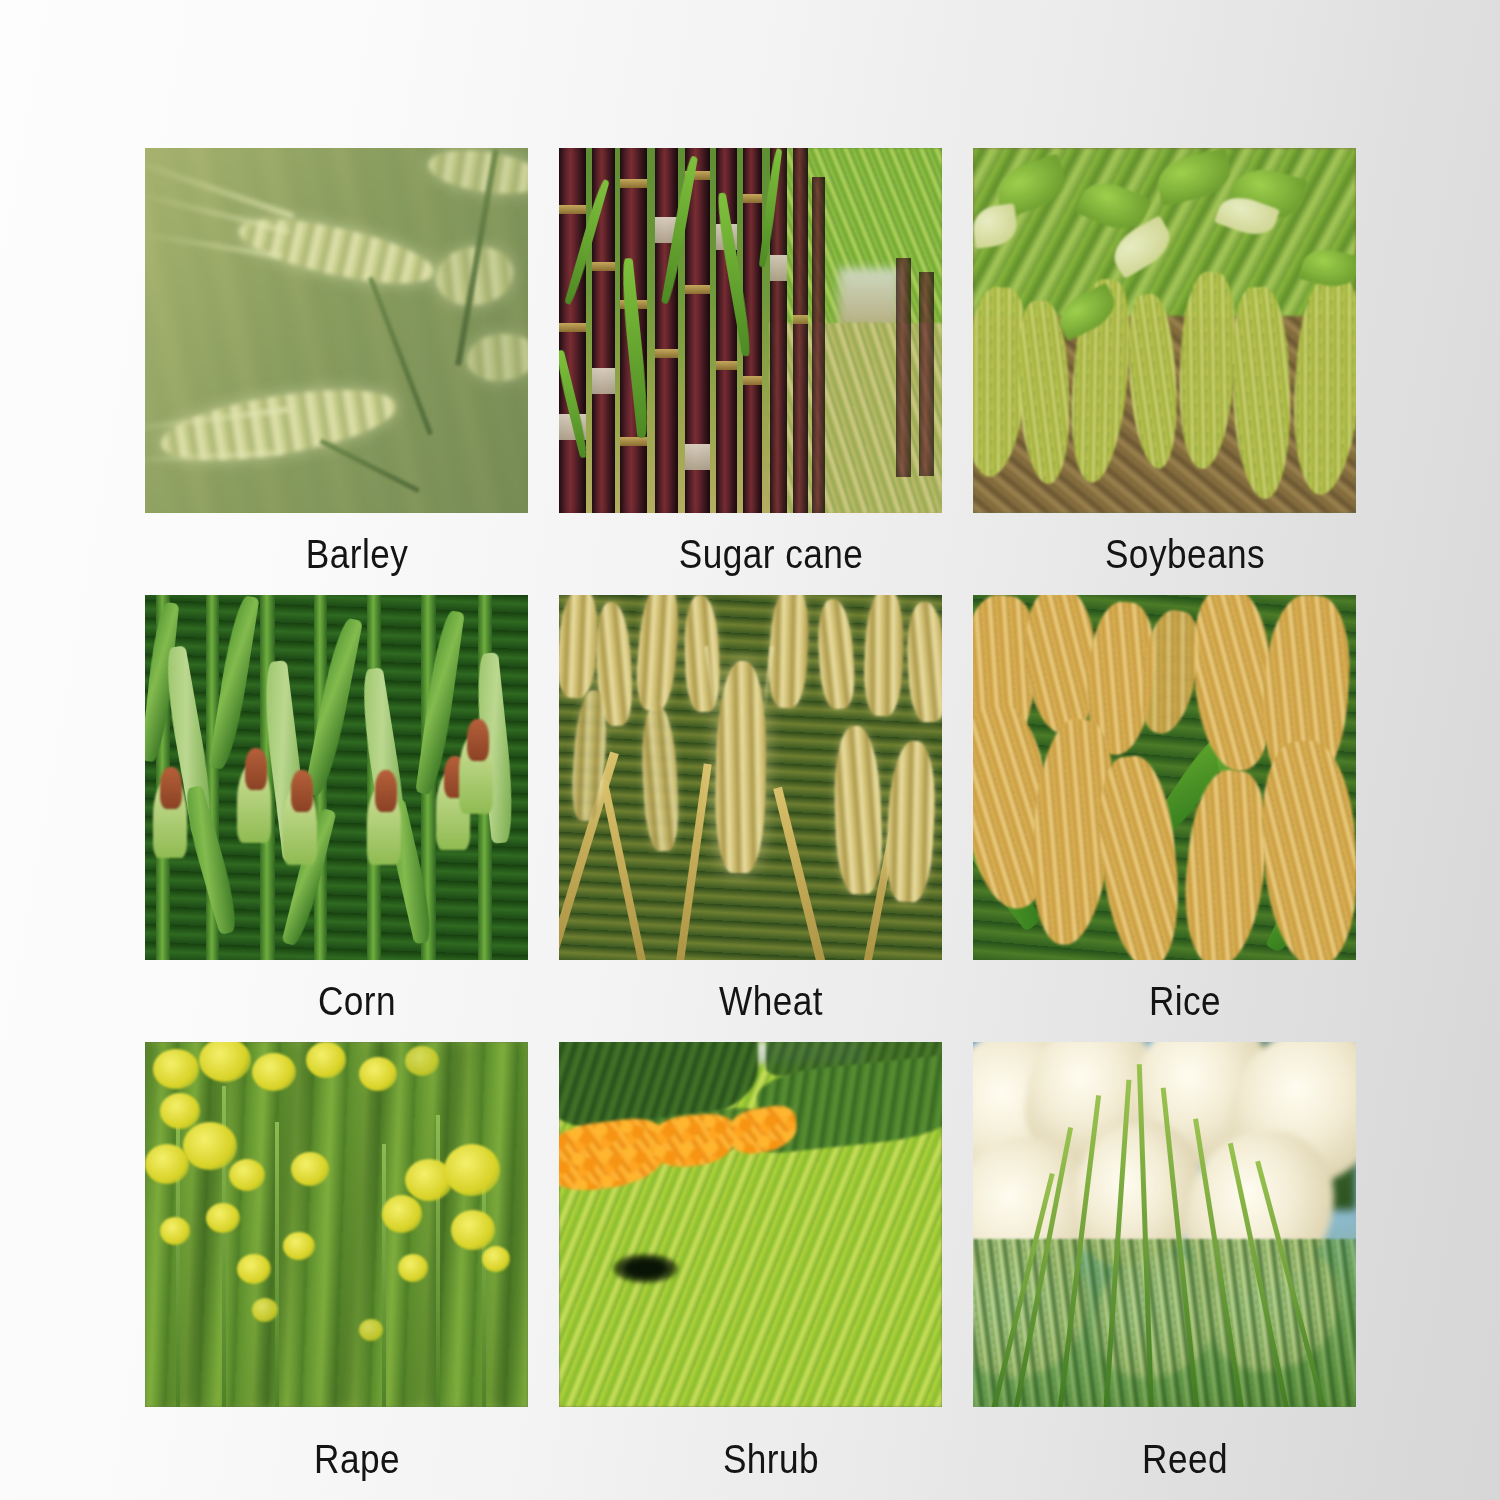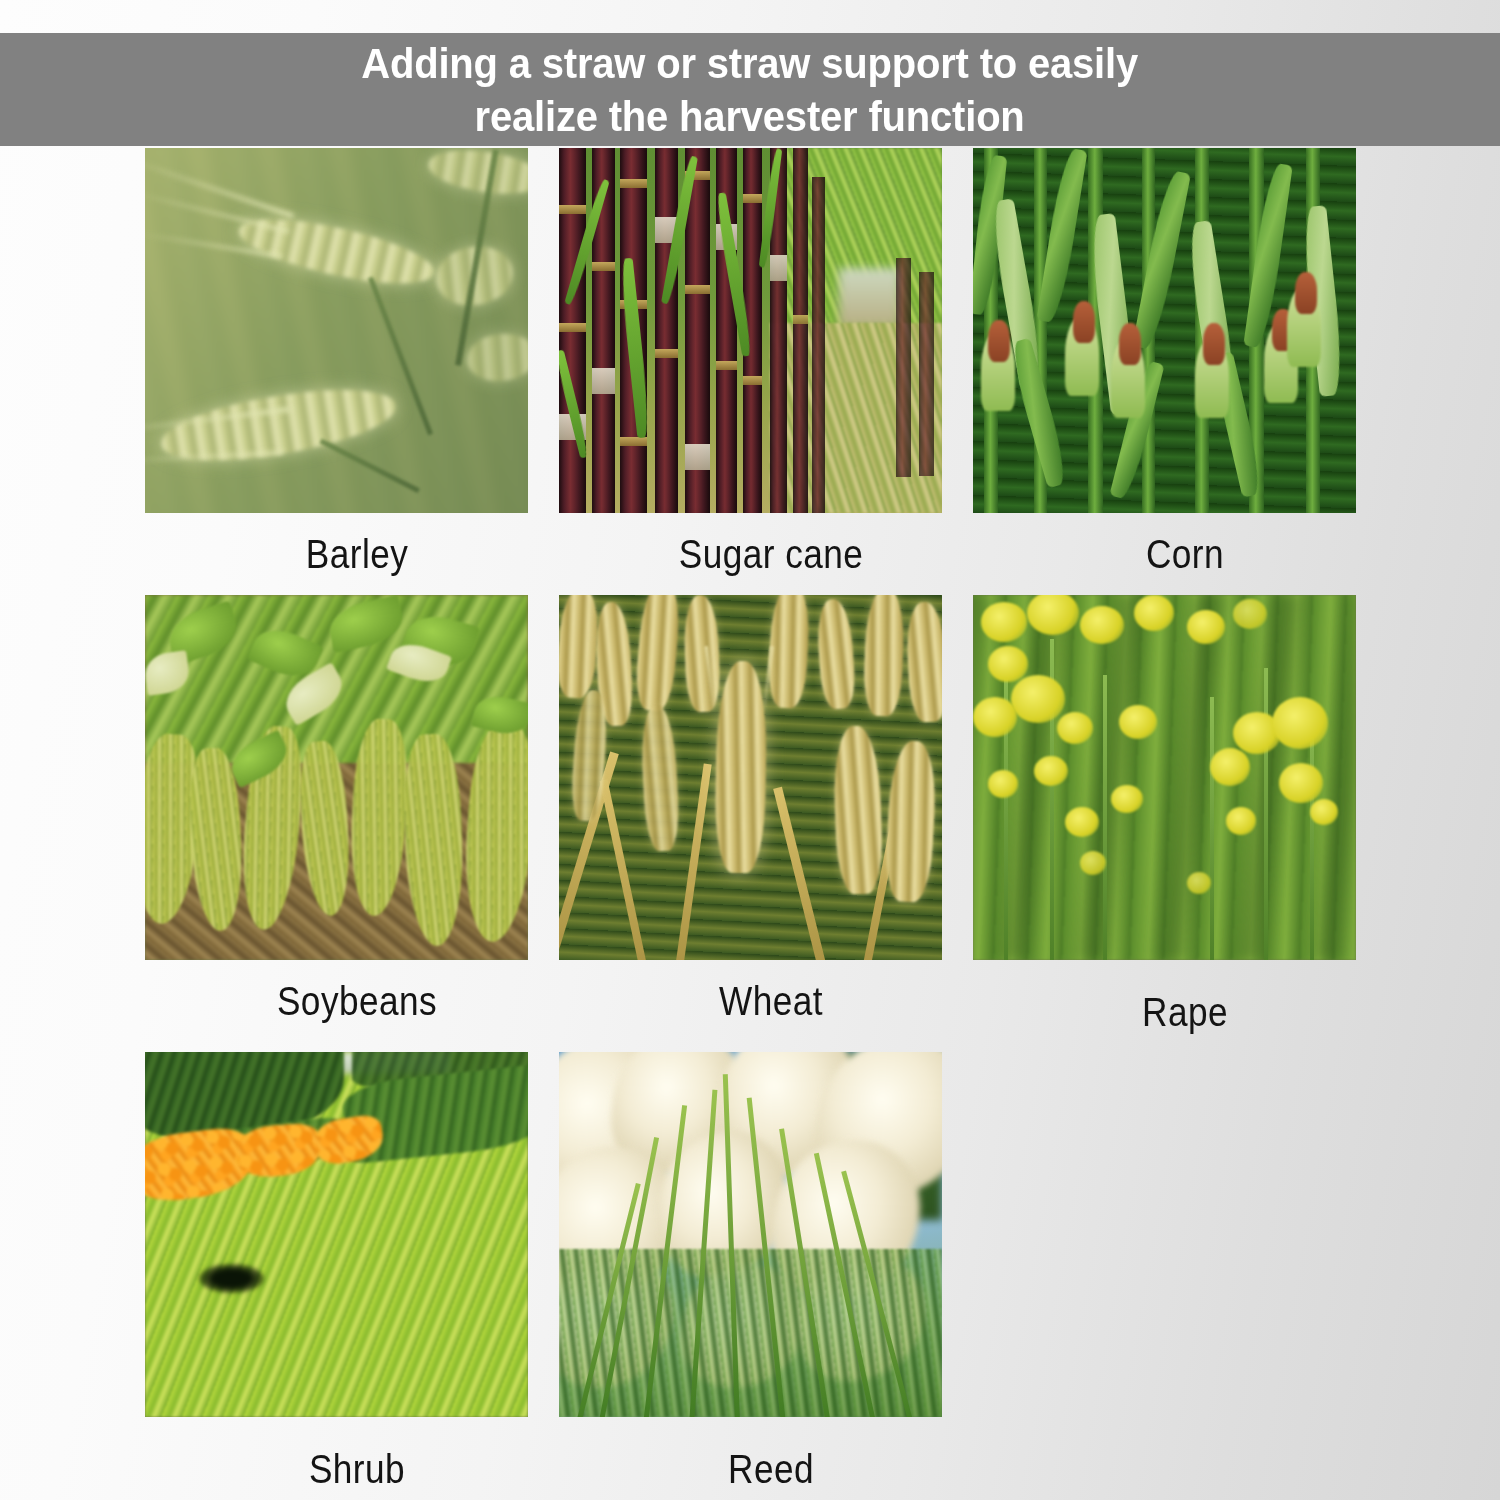--- a/index.html
+++ b/index.html
@@ -366,24 +366,20 @@
     position: absolute;
     background: linear-gradient(180deg, #dfe8da, #b9c9a9);
     filter: blur(3px);
   }
 </style>
 </head>
 <body>
 
 <div id="page">
 
-  <div id="banner">
-    <div id="banner-text">Adding a straw or straw support to easily
-realize the harvester function</div>
-  </div>
 
   <div id="grid">
 
     <div class="cell">
       <div class="thumb">
         <div class="layer barley-bg"></div>
         <div class="barley-ear" style="left:24%;top:22%;width:52%;height:13%;transform:rotate(13deg);"></div>
         <div class="barley-awn" style="left:-6%;top:10%;width:46%;height:5px;transform:rotate(19deg);"></div>
         <div class="barley-awn" style="left:-4%;top:17%;width:42%;height:4px;transform:rotate(14deg);"></div>
         <div class="barley-awn" style="left:-2%;top:26%;width:38%;height:4px;transform:rotate(9deg);"></div>
@@ -449,59 +445,20 @@
         <div class="cane-stalk" style="left:94%;width:4%;opacity:.7;top:34%;height:56%;"></div>
 
         <div class="cane-leaf" style="left:6%;top:8%;width:10px;height:130px;transform:rotate(16deg);"></div>
         <div class="cane-leaf" style="left:18%;top:30%;width:14px;height:180px;transform:rotate(-6deg);"></div>
         <div class="cane-leaf" style="left:30%;top:2%;width:11px;height:150px;transform:rotate(10deg);"></div>
         <div class="cane-leaf" style="left:44%;top:12%;width:12px;height:165px;transform:rotate(-10deg);"></div>
         <div class="cane-leaf" style="left:54%;top:0%;width:9px;height:120px;transform:rotate(7deg);"></div>
         <div class="cane-leaf" style="left:2%;top:55%;width:10px;height:110px;transform:rotate(-14deg);"></div>
       </div>
       <div class="caption">Sugar cane</div>
-    </div>
-
-    <div class="cell">
-      <div class="thumb">
-        <div class="layer corn-bg"></div>
-        <div class="corn-stalk" style="left:3%;width:14px;"></div>
-        <div class="corn-stalk" style="left:16%;width:13px;"></div>
-        <div class="corn-stalk" style="left:30%;width:15px;"></div>
-        <div class="corn-stalk" style="left:44%;width:13px;"></div>
-        <div class="corn-stalk" style="left:58%;width:14px;"></div>
-        <div class="corn-stalk" style="left:72%;width:15px;"></div>
-        <div class="corn-stalk" style="left:87%;width:14px;"></div>
-
-        <div class="corn-leaf" style="left:1%;top:2%;width:22px;height:160px;transform:rotate(6deg);"></div>
-        <div class="corn-leaf pale" style="left:8%;top:14%;width:26px;height:190px;transform:rotate(-10deg);"></div>
-        <div class="corn-leaf" style="left:20%;top:0%;width:24px;height:175px;transform:rotate(9deg);"></div>
-        <div class="corn-leaf pale" style="left:33%;top:18%;width:28px;height:200px;transform:rotate(-7deg);"></div>
-        <div class="corn-leaf" style="left:46%;top:6%;width:25px;height:180px;transform:rotate(11deg);"></div>
-        <div class="corn-leaf pale" style="left:59%;top:20%;width:27px;height:195px;transform:rotate(-9deg);"></div>
-        <div class="corn-leaf" style="left:74%;top:4%;width:24px;height:185px;transform:rotate(8deg);"></div>
-        <div class="corn-leaf pale" style="left:88%;top:16%;width:26px;height:190px;transform:rotate(-6deg);"></div>
-        <div class="corn-leaf" style="left:14%;top:52%;width:24px;height:150px;transform:rotate(-16deg);"></div>
-        <div class="corn-leaf" style="left:40%;top:58%;width:22px;height:140px;transform:rotate(14deg);"></div>
-        <div class="corn-leaf" style="left:66%;top:56%;width:23px;height:145px;transform:rotate(-13deg);"></div>
-
-        <div class="corn-husk" style="left:2%;top:50%;"></div>
-        <div class="corn-silk" style="left:4%;top:47%;"></div>
-        <div class="corn-husk" style="left:24%;top:46%;"></div>
-        <div class="corn-silk" style="left:26%;top:42%;"></div>
-        <div class="corn-husk" style="left:36%;top:52%;"></div>
-        <div class="corn-silk" style="left:38%;top:48%;"></div>
-        <div class="corn-husk" style="left:58%;top:52%;"></div>
-        <div class="corn-silk" style="left:60%;top:48%;"></div>
-        <div class="corn-husk" style="left:76%;top:48%;"></div>
-        <div class="corn-silk" style="left:78%;top:44%;"></div>
-        <div class="corn-husk" style="left:82%;top:38%;"></div>
-        <div class="corn-silk" style="left:84%;top:34%;"></div>
-      </div>
-      <div class="caption">Corn</div>
     </div>
 
     <div class="cell">
       <div class="thumb">
         <div class="layer soy-soil"></div>
         <div class="soy-canopy"></div>
         <div class="soy-pods" style="left:-2%;top:38%;width:16%;height:52%;transform:rotate(4deg);"></div>
         <div class="soy-pods" style="left:12%;top:42%;width:13%;height:50%;transform:rotate(-3deg);"></div>
         <div class="soy-pods" style="left:26%;top:36%;width:14%;height:56%;transform:rotate(5deg);"></div>
         <div class="soy-pods" style="left:41%;top:40%;width:12%;height:48%;transform:rotate(-4deg);"></div>
@@ -516,20 +473,59 @@
         <div class="soy-leaf pale" style="left:64%;top:14%;width:58px;height:34px;transform:rotate(20deg);"></div>
         <div class="soy-leaf pale" style="left:0%;top:16%;width:44px;height:40px;transform:rotate(-8deg);"></div>
         <div class="soy-leaf" style="left:22%;top:40%;width:60px;height:36px;transform:rotate(-26deg);"></div>
         <div class="soy-leaf" style="left:86%;top:28%;width:56px;height:36px;transform:rotate(14deg);"></div>
       </div>
       <div class="caption">Soybeans</div>
     </div>
 
     <div class="cell">
       <div class="thumb">
+        <div class="layer corn-bg"></div>
+        <div class="corn-stalk" style="left:3%;width:14px;"></div>
+        <div class="corn-stalk" style="left:16%;width:13px;"></div>
+        <div class="corn-stalk" style="left:30%;width:15px;"></div>
+        <div class="corn-stalk" style="left:44%;width:13px;"></div>
+        <div class="corn-stalk" style="left:58%;width:14px;"></div>
+        <div class="corn-stalk" style="left:72%;width:15px;"></div>
+        <div class="corn-stalk" style="left:87%;width:14px;"></div>
+
+        <div class="corn-leaf" style="left:1%;top:2%;width:22px;height:160px;transform:rotate(6deg);"></div>
+        <div class="corn-leaf pale" style="left:8%;top:14%;width:26px;height:190px;transform:rotate(-10deg);"></div>
+        <div class="corn-leaf" style="left:20%;top:0%;width:24px;height:175px;transform:rotate(9deg);"></div>
+        <div class="corn-leaf pale" style="left:33%;top:18%;width:28px;height:200px;transform:rotate(-7deg);"></div>
+        <div class="corn-leaf" style="left:46%;top:6%;width:25px;height:180px;transform:rotate(11deg);"></div>
+        <div class="corn-leaf pale" style="left:59%;top:20%;width:27px;height:195px;transform:rotate(-9deg);"></div>
+        <div class="corn-leaf" style="left:74%;top:4%;width:24px;height:185px;transform:rotate(8deg);"></div>
+        <div class="corn-leaf pale" style="left:88%;top:16%;width:26px;height:190px;transform:rotate(-6deg);"></div>
+        <div class="corn-leaf" style="left:14%;top:52%;width:24px;height:150px;transform:rotate(-16deg);"></div>
+        <div class="corn-leaf" style="left:40%;top:58%;width:22px;height:140px;transform:rotate(14deg);"></div>
+        <div class="corn-leaf" style="left:66%;top:56%;width:23px;height:145px;transform:rotate(-13deg);"></div>
+
+        <div class="corn-husk" style="left:2%;top:50%;"></div>
+        <div class="corn-silk" style="left:4%;top:47%;"></div>
+        <div class="corn-husk" style="left:24%;top:46%;"></div>
+        <div class="corn-silk" style="left:26%;top:42%;"></div>
+        <div class="corn-husk" style="left:36%;top:52%;"></div>
+        <div class="corn-silk" style="left:38%;top:48%;"></div>
+        <div class="corn-husk" style="left:58%;top:52%;"></div>
+        <div class="corn-silk" style="left:60%;top:48%;"></div>
+        <div class="corn-husk" style="left:76%;top:48%;"></div>
+        <div class="corn-silk" style="left:78%;top:44%;"></div>
+        <div class="corn-husk" style="left:82%;top:38%;"></div>
+        <div class="corn-silk" style="left:84%;top:34%;"></div>
+      </div>
+      <div class="caption">Corn</div>
+    </div>
+
+    <div class="cell">
+      <div class="thumb">
         <div class="layer wheat-bg"></div>
         <div class="wheat-straw" style="left:5%;top:42%;width:9px;height:60%;transform:rotate(17deg);"></div>
         <div class="wheat-straw" style="left:16%;top:50%;width:8px;height:54%;transform:rotate(-12deg);"></div>
         <div class="wheat-straw" style="left:34%;top:46%;width:8px;height:58%;transform:rotate(8deg);"></div>
         <div class="wheat-straw" style="left:62%;top:52%;width:9px;height:52%;transform:rotate(-14deg);"></div>
         <div class="wheat-straw" style="left:84%;top:48%;width:8px;height:56%;transform:rotate(11deg);"></div>
 
         <div class="wheat-ear" style="left:0%;top:-2%;width:10%;height:30%;transform:rotate(4deg);"></div>
         <div class="wheat-ear" style="left:10%;top:2%;width:9%;height:34%;transform:rotate(-3deg);"></div>
         <div class="wheat-ear" style="left:21%;top:-4%;width:10%;height:36%;transform:rotate(5deg);"></div>
@@ -544,20 +540,45 @@
         <div class="wheat-awn" style="left:54%;top:14%;width:4px;height:18%;transform:rotate(7deg);"></div>
 
         <div class="wheat-ear" style="left:72%;top:36%;width:12%;height:46%;transform:rotate(-2deg);"></div>
         <div class="wheat-ear" style="left:86%;top:40%;width:12%;height:44%;transform:rotate(3deg);"></div>
         <div class="wheat-ear" style="left:22%;top:30%;width:9%;height:40%;transform:rotate(-3deg);opacity:.9;"></div>
         <div class="wheat-ear" style="left:4%;top:26%;width:8%;height:36%;transform:rotate(4deg);opacity:.85;"></div>
       </div>
       <div class="caption">Wheat</div>
     </div>
 
+    <div class="cell">
+      <div class="thumb">
+        <div class="layer rice-bg"></div>
+        <div class="rice-leaf" style="left:2%;top:2%;width:26px;height:120px;transform:rotate(28deg);"></div>
+        <div class="rice-leaf" style="left:40%;top:6%;width:24px;height:110px;transform:rotate(-22deg);"></div>
+        <div class="rice-leaf" style="left:54%;top:34%;width:28px;height:130px;transform:rotate(34deg);"></div>
+        <div class="rice-leaf" style="left:68%;top:42%;width:22px;height:100px;transform:rotate(-30deg);"></div>
+        <div class="rice-leaf" style="left:4%;top:62%;width:26px;height:115px;transform:rotate(-38deg);"></div>
+        <div class="rice-leaf" style="left:82%;top:70%;width:24px;height:105px;transform:rotate(26deg);"></div>
+
+        <div class="rice-panicle" style="left:-4%;top:0%;width:20%;height:46%;transform:rotate(6deg);"></div>
+        <div class="rice-panicle" style="left:14%;top:-2%;width:18%;height:40%;transform:rotate(-4deg);"></div>
+        <div class="rice-panicle" style="left:30%;top:2%;width:17%;height:42%;transform:rotate(5deg);"></div>
+        <div class="rice-panicle" style="left:58%;top:-2%;width:20%;height:50%;transform:rotate(-5deg);"></div>
+        <div class="rice-panicle" style="left:76%;top:0%;width:22%;height:54%;transform:rotate(4deg);"></div>
+
+        <div class="rice-panicle" style="left:-2%;top:30%;width:22%;height:56%;transform:rotate(-7deg);"></div>
+        <div class="rice-panicle" style="left:16%;top:34%;width:20%;height:62%;transform:rotate(5deg);"></div>
+        <div class="rice-panicle" style="left:34%;top:44%;width:19%;height:58%;transform:rotate(-6deg);"></div>
+        <div class="rice-panicle" style="left:56%;top:48%;width:20%;height:54%;transform:rotate(6deg);"></div>
+        <div class="rice-panicle" style="left:76%;top:40%;width:24%;height:62%;transform:rotate(-4deg);"></div>
+        <div class="rice-panicle" style="left:44%;top:4%;width:14%;height:34%;transform:rotate(10deg);opacity:.9;"></div>
+      </div>
+      <div class="caption">Rice</div>
+    </div>
 
     <div class="cell row3">
       <div class="thumb">
         <div class="layer rape-bg"></div>
         <div class="rape-rows"></div>
 
         <div class="rape-stem" style="left:8%;top:18%;height:82%;"></div>
         <div class="rape-stem" style="left:20%;top:12%;height:88%;"></div>
         <div class="rape-stem" style="left:34%;top:22%;height:78%;"></div>
         <div class="rape-stem" style="left:62%;top:28%;height:72%;"></div>

